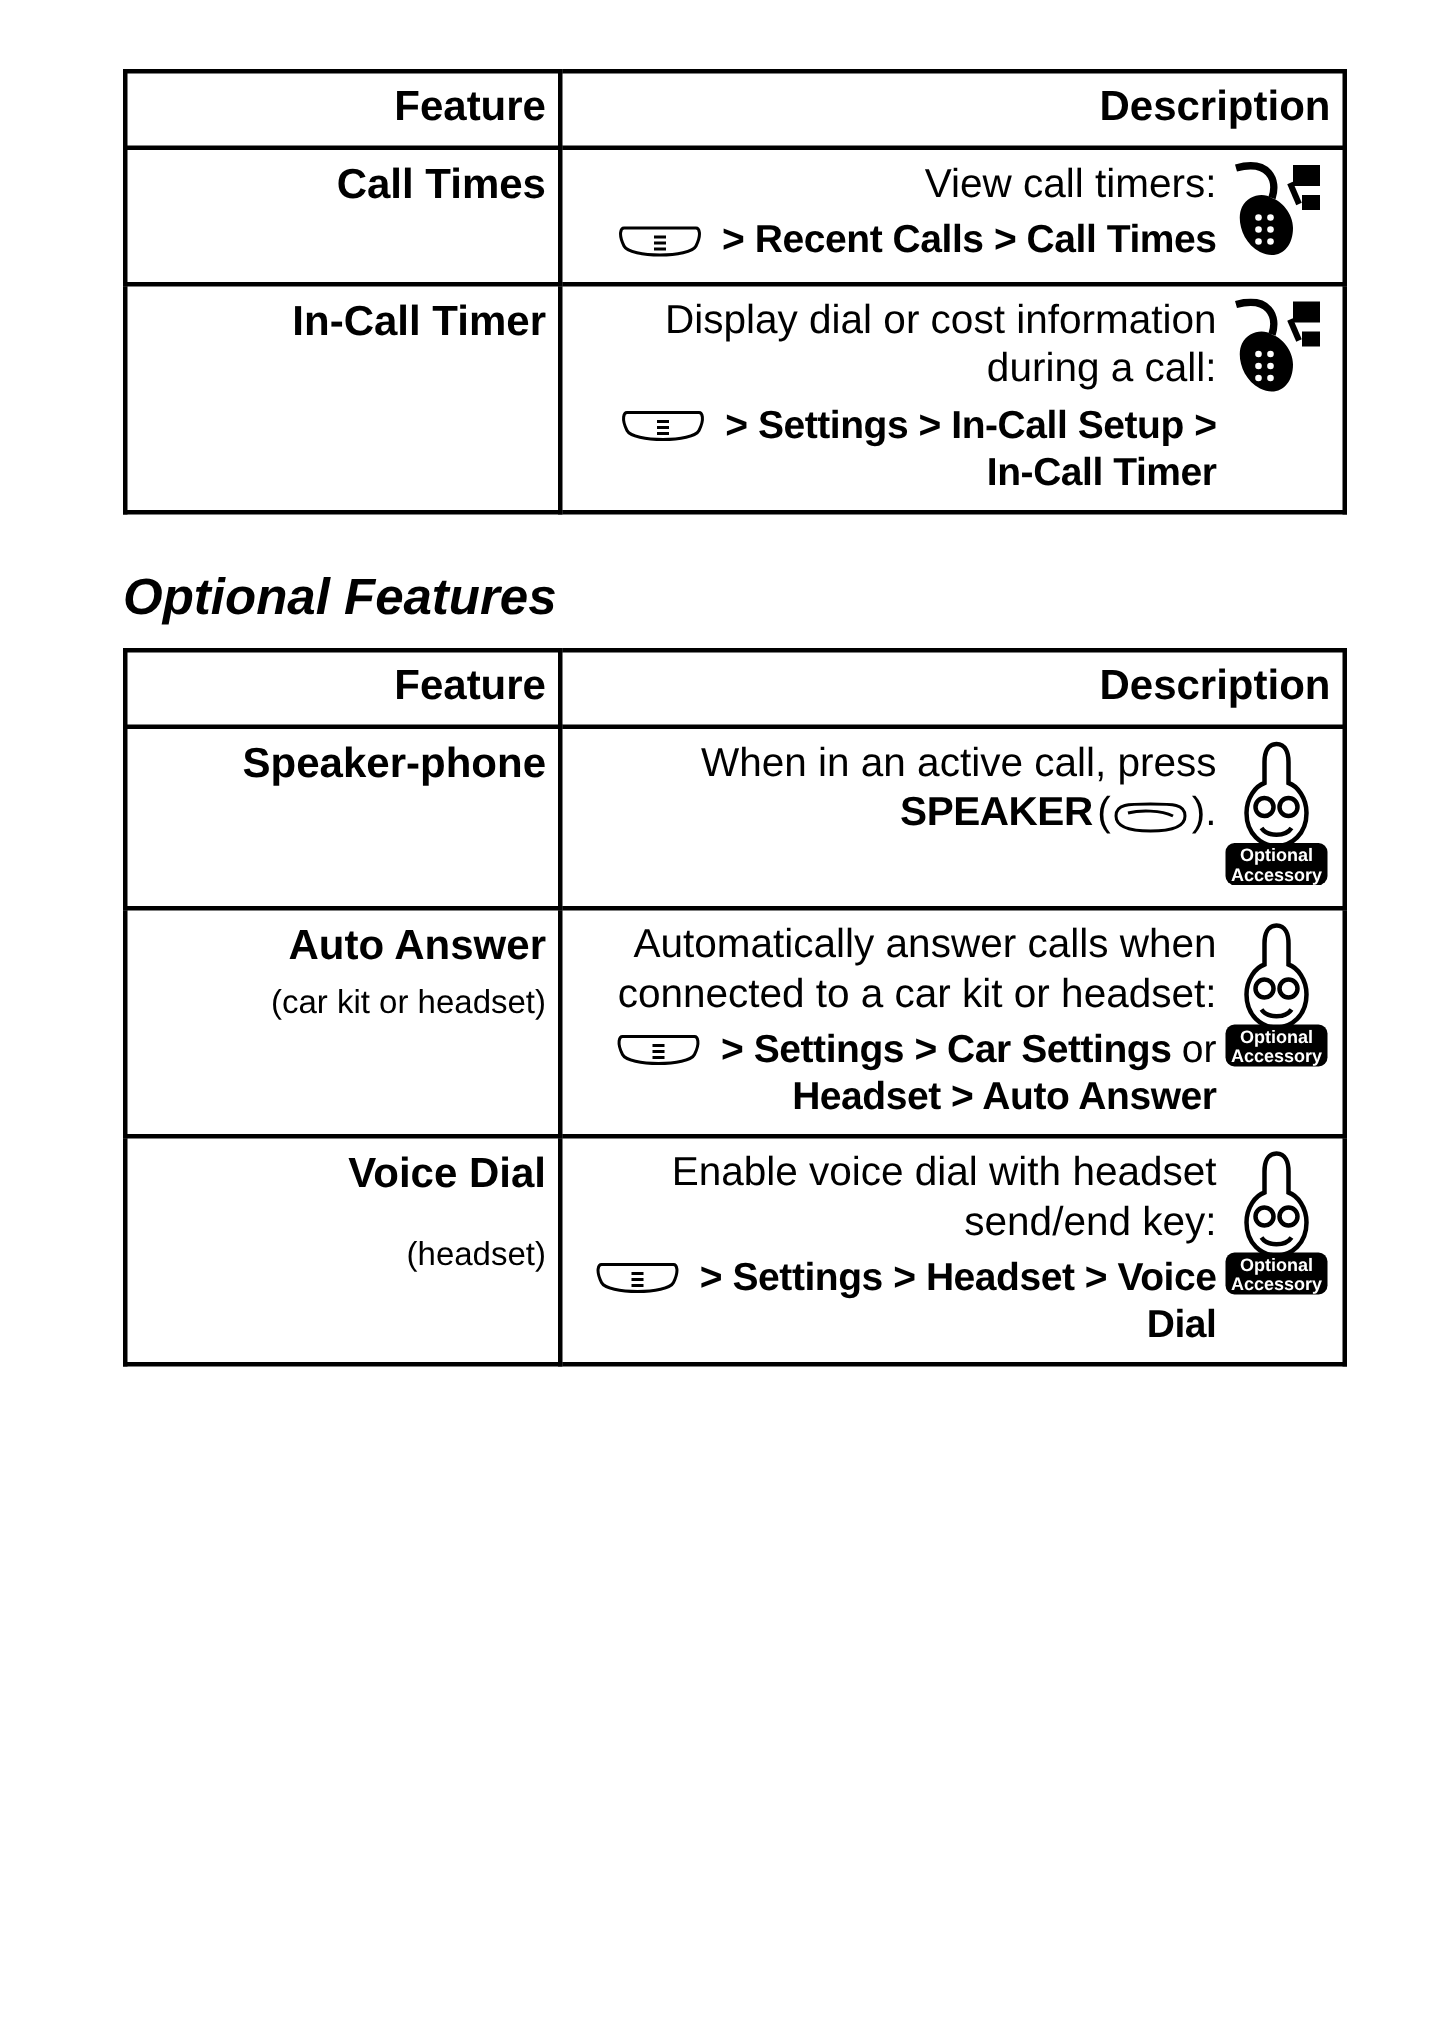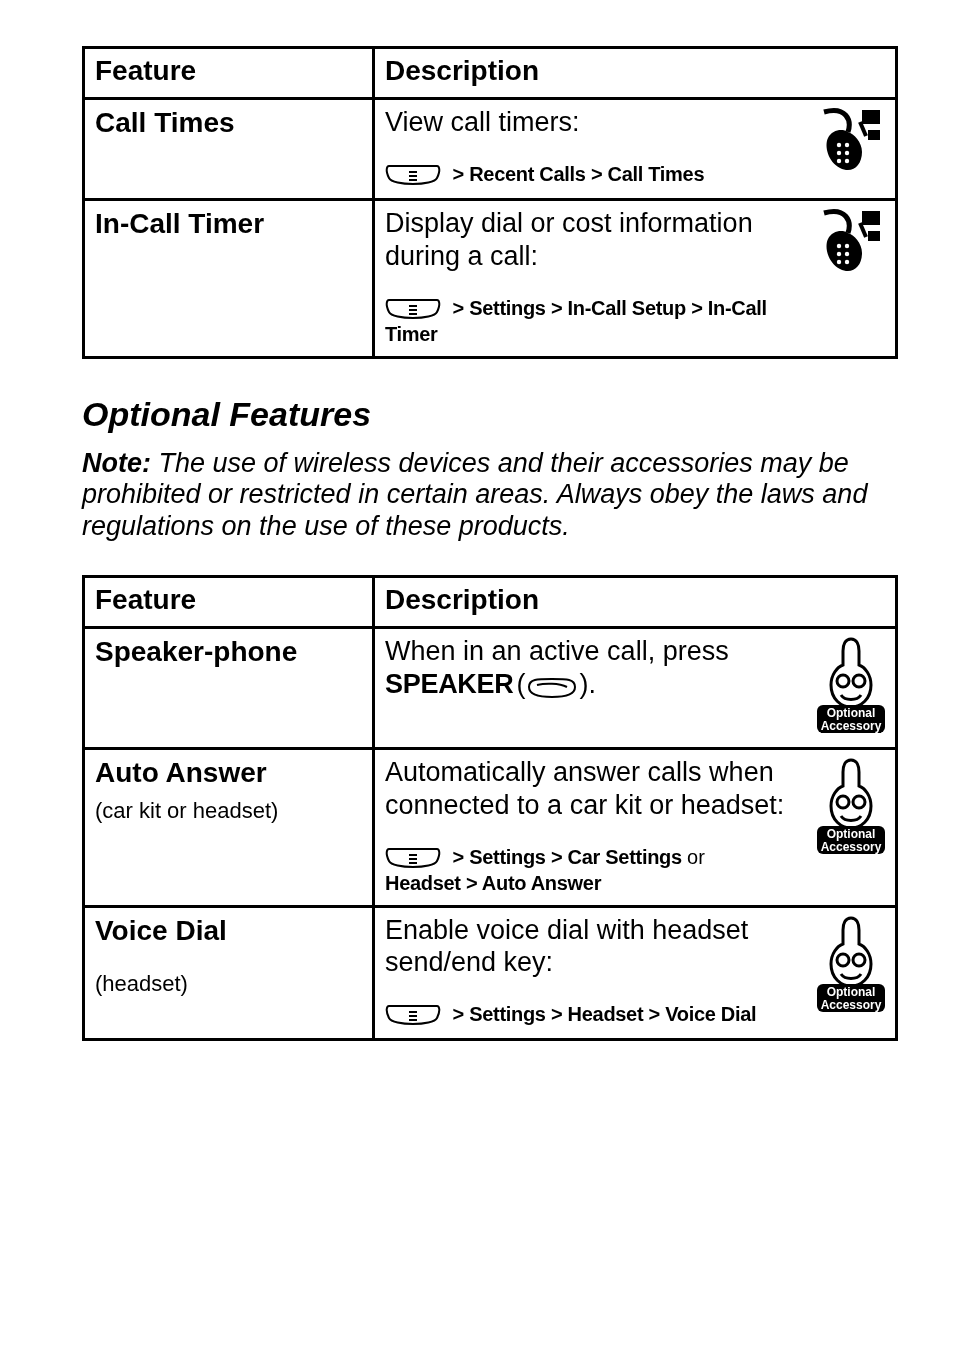--- a/index.html
+++ b/index.html
@@ -15,48 +15,48 @@
   }
   table.feature {
     width: 100%;
     border-collapse: collapse;
     margin-bottom: 36px;
   }
   table.feature th, table.feature td {
     border: 3px solid #000;
     vertical-align: top;
     padding: 6px 8px 10px 10px;
-    text-align: left;
+    text-align: right;
   }
   table.feature th {
     font-size: 28px;
     font-weight: bold;
   }
   .feat-name {
     font-size: 28px;
     font-weight: bold;
     line-height: 1.2;
   }
   .feat-sub {
     font-size: 22px;
     font-weight: normal;
   }
   .desc-wrap {
     display: flex;
-    gap: 26px;
+    gap: 4px;
     align-items: flex-start;
   }
   .desc-text {
     flex: 1;
     font-size: 27px;
     line-height: 1.2;
   }
   .path-line {
-    margin-top: 24px;
-    font-size: 20px;
+    margin-top: 6px;
+    font-size: 26px;
   }
   .path-label {
     font-family: "Arial Narrow", Arial, sans-serif;
     font-stretch: condensed;
     font-weight: bold;
     letter-spacing: -0.3px;
   }
   .gap {
     display: inline-block;
     width: 3px;
@@ -197,23 +197,20 @@
             </svg>
           </div>
         </div>
       </td>
     </tr>
   </tbody>
     </table>
 
   <h2 class="section">Optional Features</h2>
 
-  <div class="note">
-    <b>Note:</b><span> The use of wireless devices and their accessories may be prohibited or restricted in certain areas. Always obey the laws and regulations on the use of these products.</span>
-  </div>
 
   <table class="feature">
     <colgroup>
         <col class="c1">
         <col>
       </colgroup>
     <tbody>
         <tr>
       <th>Feature</th>
       <th>Description</th>

